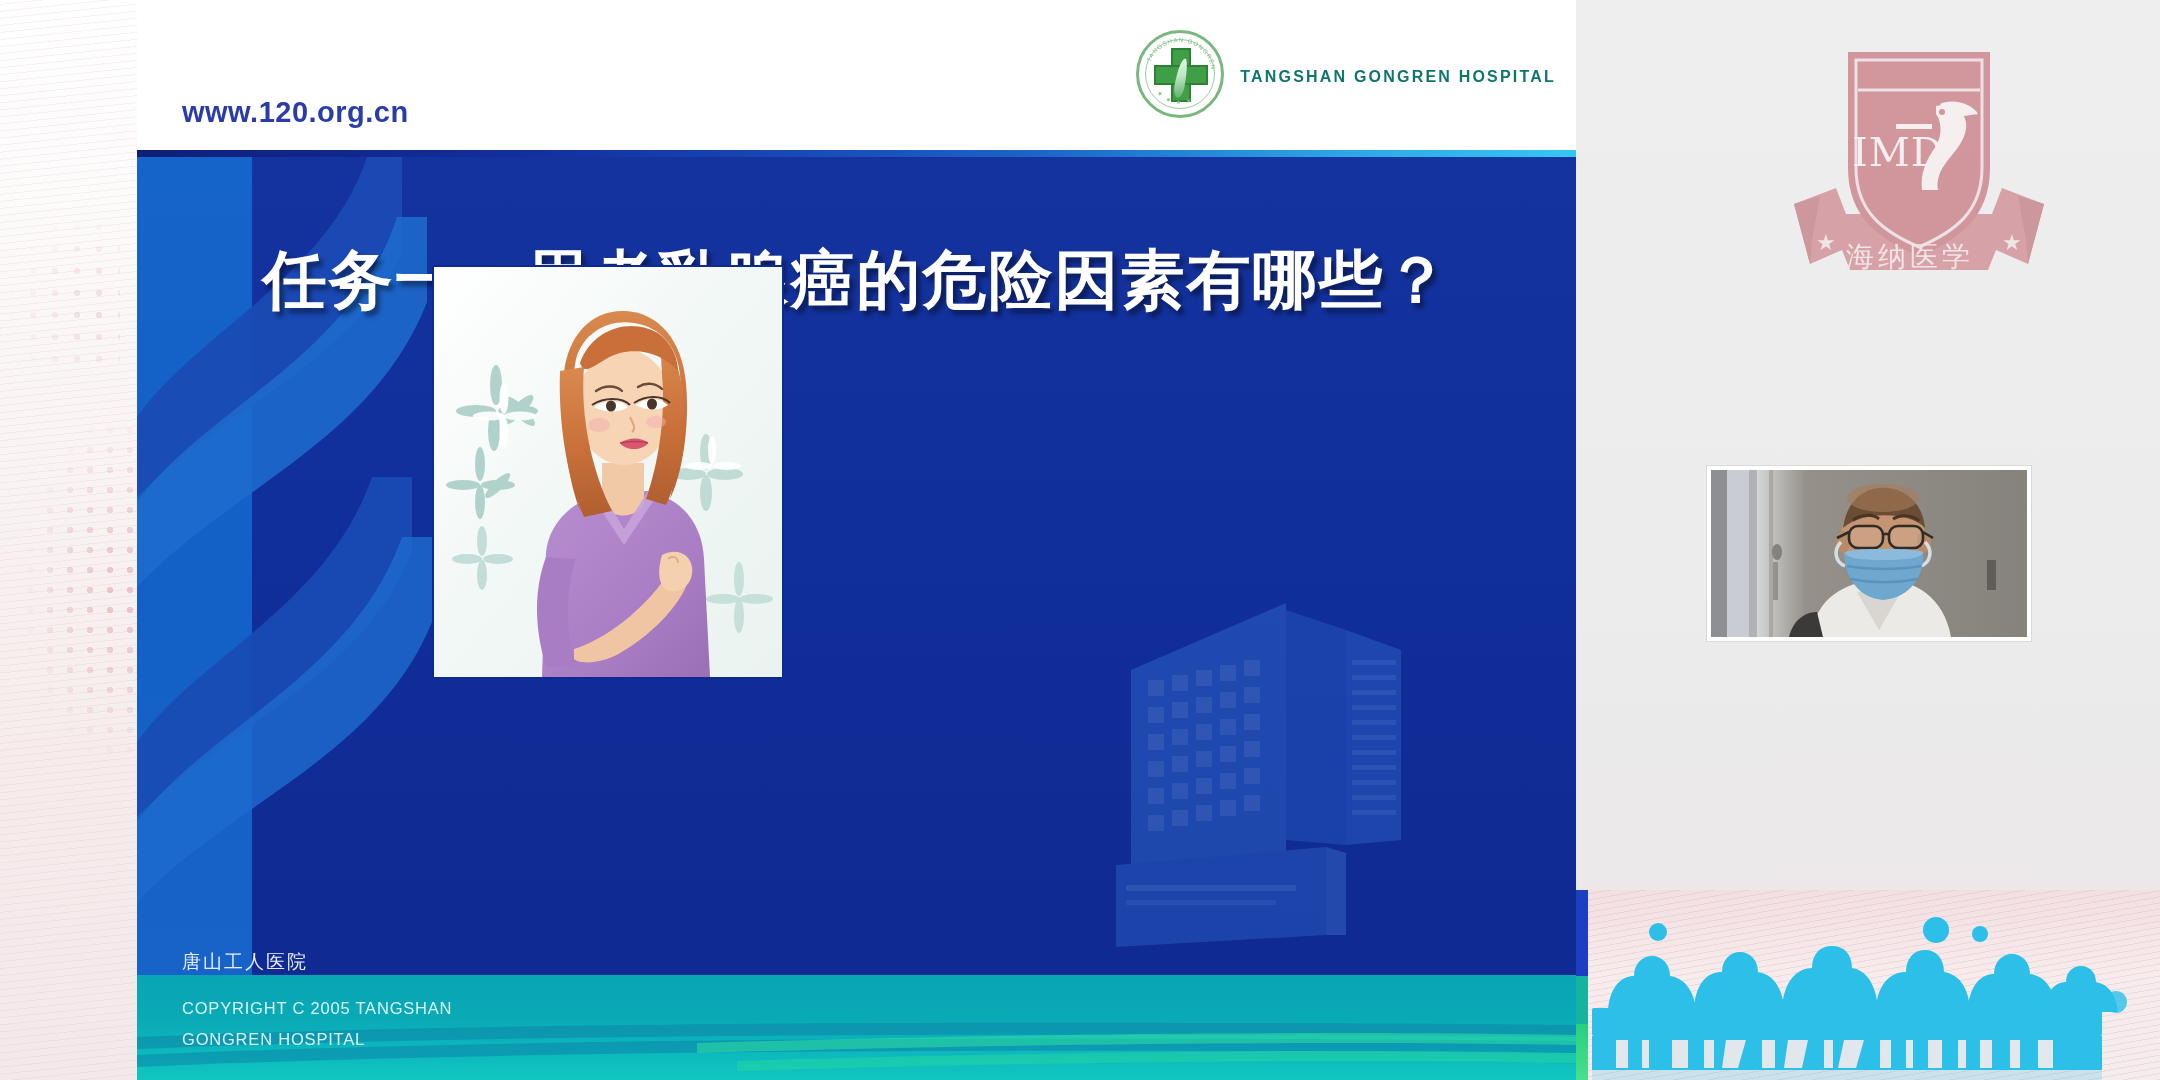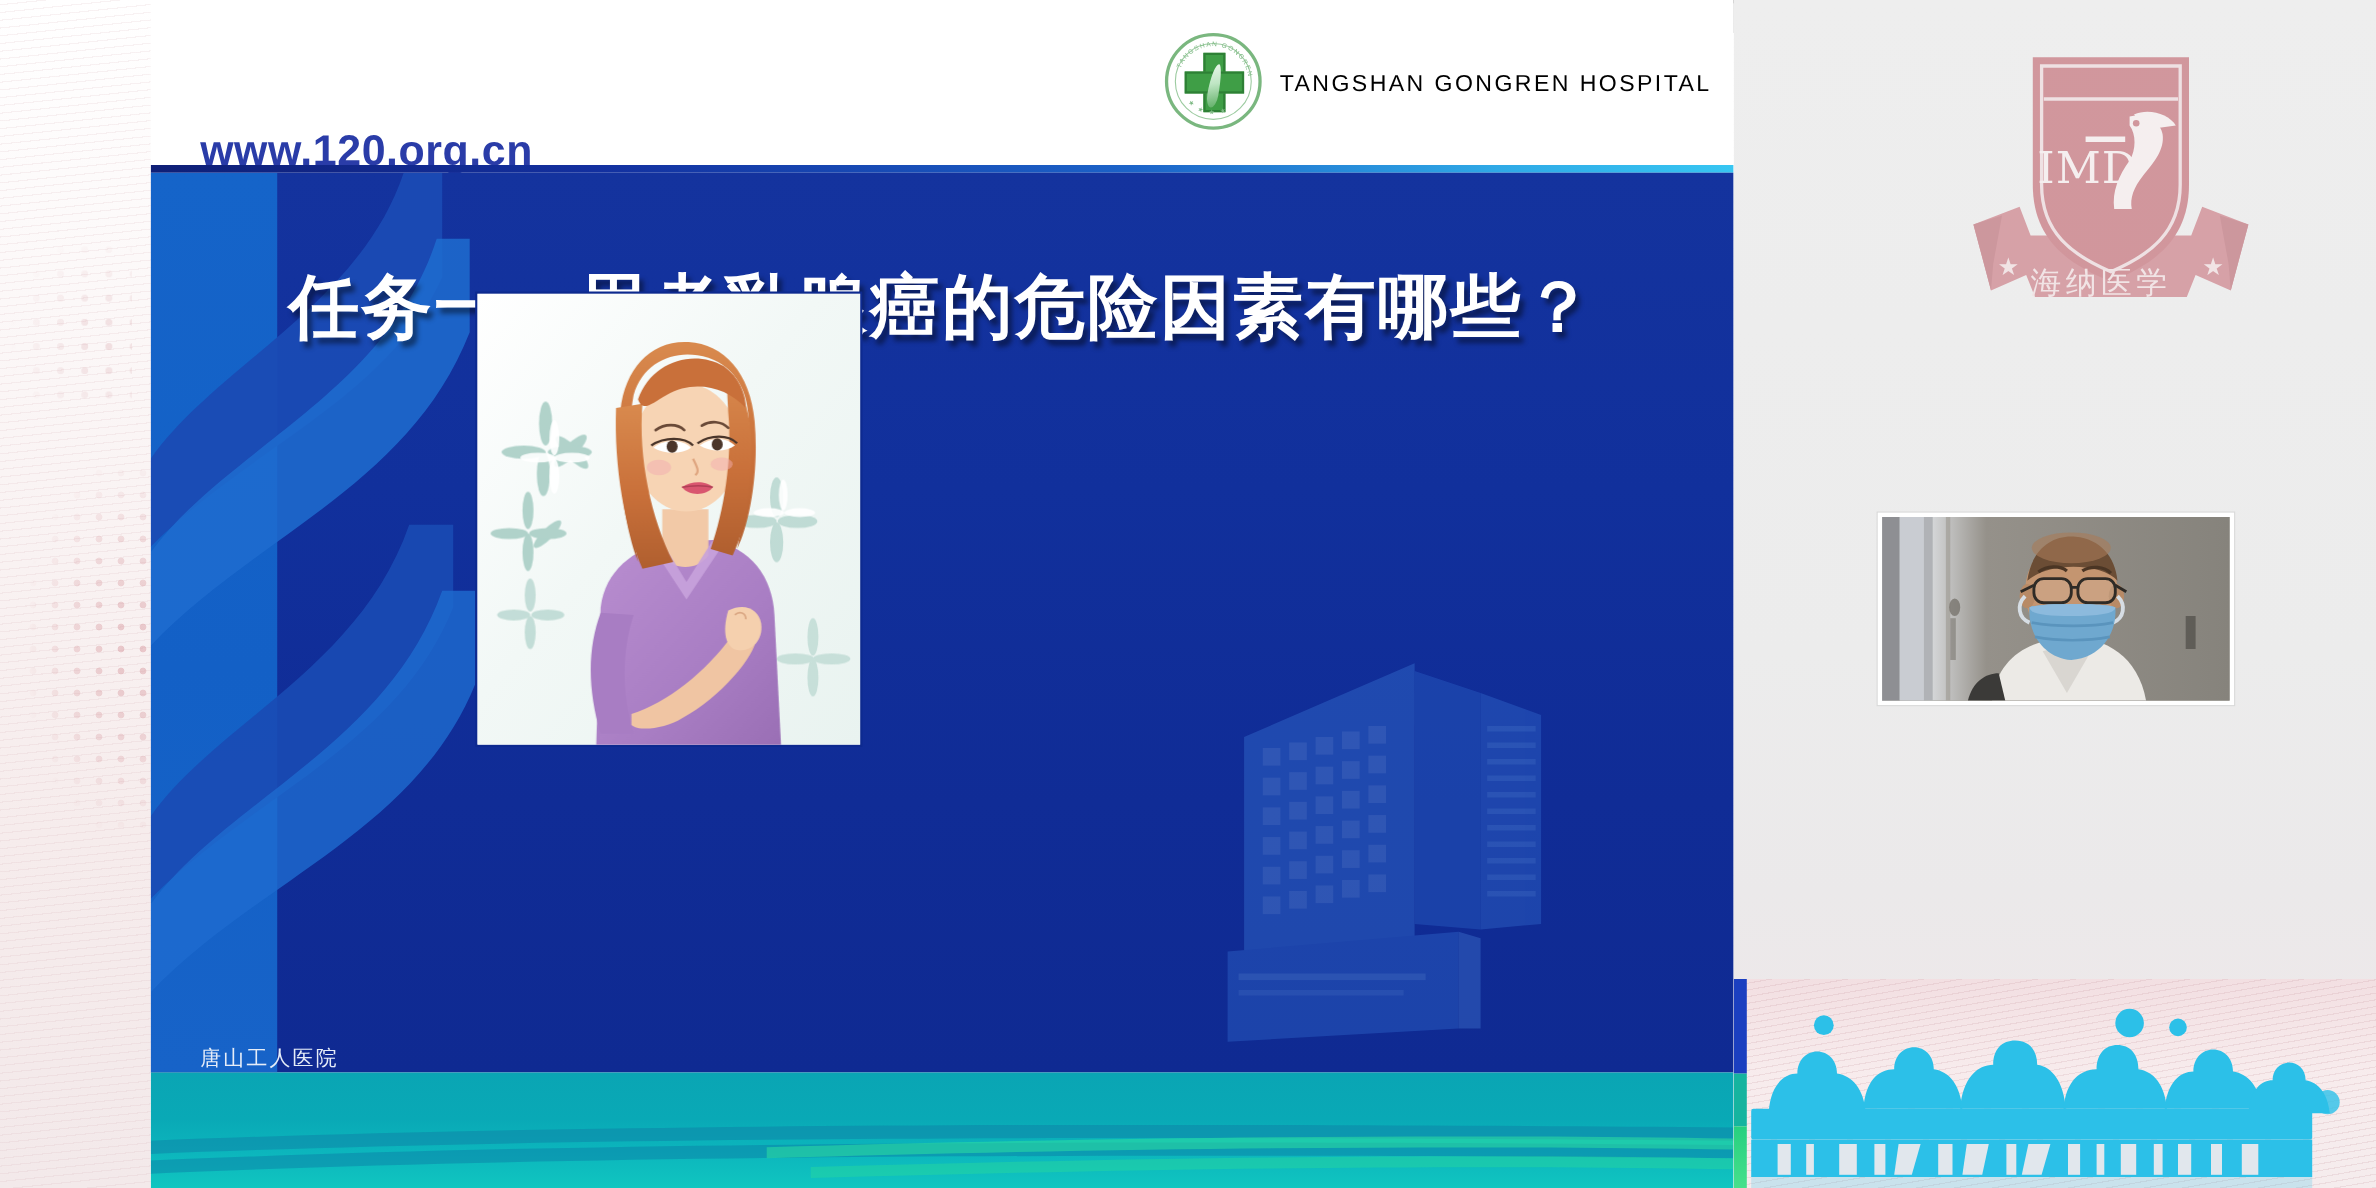--- a/index.html
+++ b/index.html
@@ -101,22 +101,22 @@
   .slide-header {
     position: absolute;
     left: 0; top: 0;
     width: 100%;
     height: 150px;
     background: #ffffff;
   }
   .slide-url {
     position: absolute;
     left: 45px;
-    top: 116px;
-    font-size: 39px;
+    top: 96px;
+    font-size: 29px;
     font-weight: bold;
     color: #2a3ca8;
     letter-spacing: .5px;
     font-family: "Liberation Sans", sans-serif;
   }
 
   
   .hosp-logo {
     position: absolute;
     right: 20px;
@@ -168,24 +168,24 @@
   .hosp-cn {
     font-size: 49px;
     line-height: 1;
     color: #111111;
     font-weight: bold;
     letter-spacing: 3px;
     font-family: "DejaVu Serif", "Liberation Serif", serif;
   }
   .hosp-en {
     margin-top: 6px;
-    font-size: 21px;
-    color: #000000;
+    font-size: 16px;
+    color: #0f766e;
     letter-spacing: 2.2px;
-    font-weight: normal;
+    font-weight: bold;
     font-family: "Liberation Sans", sans-serif;
   }
 
   
   .header-divider {
     position: absolute;
     left: 0; top: 150px;
     width: 100%; height: 7px;
     background: linear-gradient(90deg,#0f1f76 0%, #13309f 28%, #1c63c8 62%, #2fa9e6 85%, #37c6f2 100%);
   }
@@ -568,20 +568,24 @@
       <div class="slide-foot-cn">唐山工人医院</div>
     </div>
 
     <div class="slide-teal">
       <svg class="wave-lines" viewBox="0 0 1439 105" preserveAspectRatio="none">
         <path d="M 0,62 C 300,50 700,44 1439,50 L 1439,62 C 700,56 300,62 0,74 Z" fill="#0d7fa6" opacity=".5"></path>
         <path d="M 0,80 C 320,66 760,60 1439,66 L 1439,78 C 760,72 320,78 0,92 Z" fill="#0b7ba4" opacity=".45"></path>
         <path d="M 560,68 C 900,58 1200,56 1439,60 L 1439,70 C 1200,66 900,68 560,78 Z" fill="#2fe0a0" opacity=".55"></path>
         <path d="M 600,86 C 940,76 1220,74 1439,78 L 1439,88 C 1220,84 940,86 600,96 Z" fill="#2ad99b" opacity=".45"></path>
       </svg>
+      <div class="copy">
+        <div>COPYRIGHT C 2005 TANGSHAN</div>
+        <div>GONGREN HOSPITAL</div>
+      </div>
     </div>
   </div>
 
   <svg class="imd-logo" viewBox="0 0 258 272">
     <g>
 
       <path d="M 4,186 L 46,170 L 56,196 L 202,196 L 212,170 L 254,186 L 238,246 L 206,232 L 198,252 L 60,252 L 52,232 L 20,246 Z" fill="#c9737d"></path>
       <path d="M 4,186 L 30,178 L 22,222 L 20,246 Z" fill="#b9636d"></path>
       <path d="M 254,186 L 228,178 L 236,222 L 238,246 Z" fill="#b9636d"></path>
 

